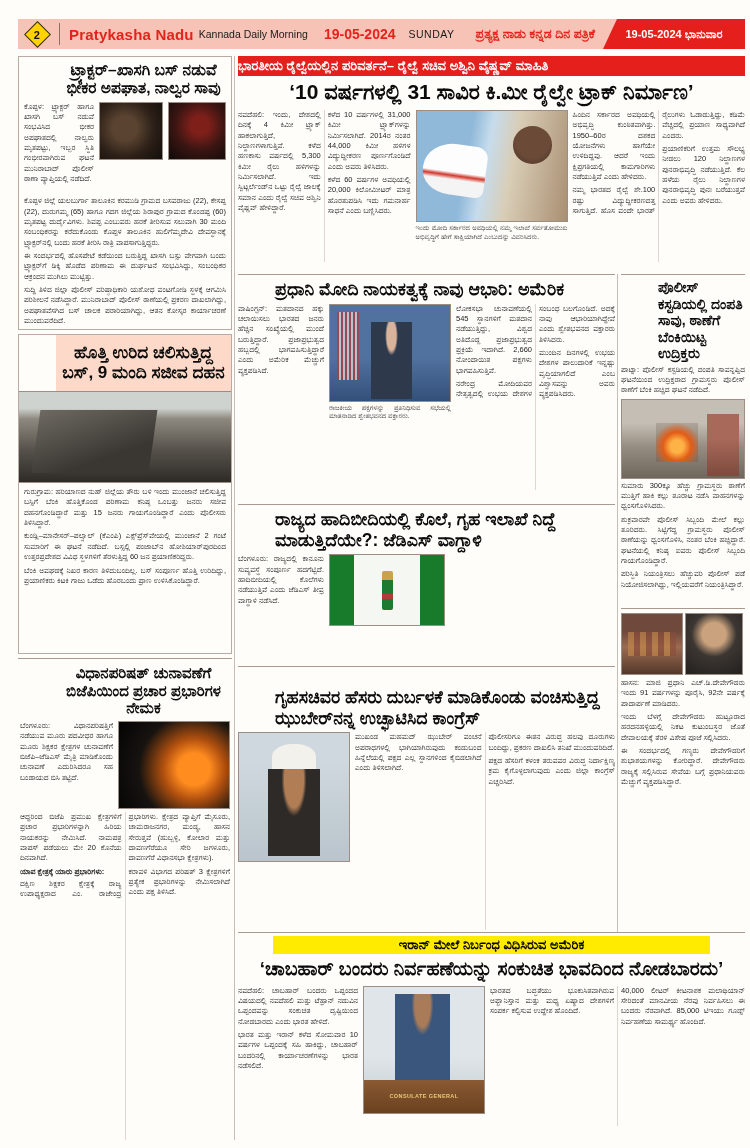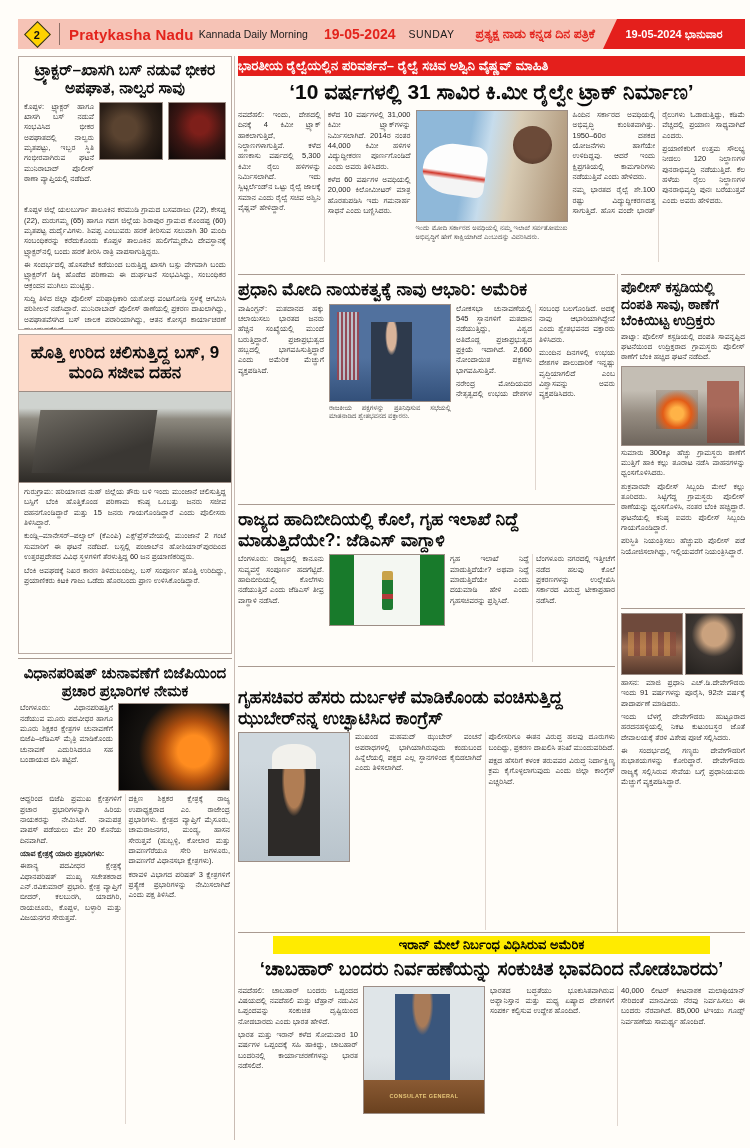--- a/index.html
+++ b/index.html
@@ -15,21 +15,21 @@
   .masthead{color:#e3231c;font-weight:bold;font-size:15px;letter-spacing:.2px;}
   .masthead-sub{color:#1b1b1b;font-size:10.5px;margin-left:5px;}
   .hdr-date{color:#e3231c;font-weight:bold;font-size:14px;margin-left:16px;}
   .hdr-day{color:#1b1b1b;font-size:10.5px;margin-left:13px;letter-spacing:.5px;}
   .hdr-kn{color:#e3231c;font-weight:bold;font-size:12.5px;margin-left:auto;margin-right:150px;white-space:nowrap;}
   .ribbon{position:absolute;right:0;top:0;height:100%;width:142px;background:#e41f1c;
           clip-path:polygon(14px 0,100% 0,100% 100%,0 100%);display:flex;align-items:center;justify-content:center;}
   .ribbon span{color:#fff;font-weight:bold;font-size:11px;}
   
   .box{border:1px solid #b9aaa2;background:#fffdf9;box-sizing:border-box;padding:4px 5px;overflow:hidden;}
-  .hl{font-weight:bold;color:#0b0b0b;line-height:1.18;}
+  .hl{font-weight:bold;color:#0b0b0b;line-height:1.18;margin-left:37px;}
   .hl-c{text-align:center;}
   .bt{font-size:7.5px;line-height:1.38;text-align:justify;color:#222;margin:0 0 3px 0;}
   .cols2{column-count:2;column-gap:7px;column-rule:1px solid #e0d6cf;}
   .cap{font-size:6.8px;line-height:1.3;color:#333;text-align:justify;margin-top:2px;}
   .subhead{font-size:7.5px;font-weight:bold;margin:0 0 2px 0;}
   .row{display:flex;gap:5px;}
   .vline{width:1px;background:#c9bcb4;}
   .rule-t{border-top:1px solid #a99a91;}
   
   .ph{position:relative;flex:0 0 auto;overflow:hidden;border:1px solid #9c8d85;box-sizing:border-box;}
@@ -93,21 +93,21 @@
     <span class="hdr-date">19-05-2024</span>
     <span class="hdr-day">SUNDAY</span>
     <span class="hdr-kn">ಪ್ರತ್ಯಕ್ಷ ನಾಡು ಕನ್ನಡ ದಿನ ಪತ್ರಿಕೆ</span>
     <div class="ribbon">
       <span>19-05-2024 ಭಾನುವಾರ</span>
     </div>
   </div>
 
   <div class="abs box" style="left:18px;top:56px;width:214px;height:274px;">
     <div class="hl" style="font-size:15.5px;text-align:center;margin-bottom:4px;">ಟ್ರ್ಯಾಕ್ಟರ್–ಖಾಸಗಿ ಬಸ್ ನಡುವೆ ಭೀಕರ ಅಪಘಾತ, ನಾಲ್ವರ ಸಾವು</div>
-    <div class="row" style="margin-bottom:18px;justify-content:flex-end;">
+    <div class="row" style="margin-bottom:9px;justify-content:flex-end;">
       <p class="bt" style="flex:1;">ಕೊಪ್ಪಳ: ಟ್ರ್ಯಾಕ್ಟರ್ ಹಾಗೂ ಖಾಸಗಿ ಬಸ್ ನಡುವೆ ಸಂಭವಿಸಿದ ಭೀಕರ ಅಪಘಾತದಲ್ಲಿ ನಾಲ್ವರು ಮೃತಪಟ್ಟು, ಇಬ್ಬರ ಸ್ಥಿತಿ ಗಂಭೀರವಾಗಿರುವ ಘಟನೆ ಮುನಿರಾಬಾದ್ ಪೊಲೀಸ್ ಠಾಣಾ ವ್ಯಾಪ್ತಿಯಲ್ಲಿ ನಡೆದಿದೆ.</p>
       <div class="ph ph-crash1" style="width:64px;height:58px;"></div>
       <div class="ph ph-crash2" style="width:58px;height:58px;"></div>
     </div>
     <p class="bt">ಕೊಪ್ಪಳ ಜಿಲ್ಲೆ ಯಲಬುರ್ಗಾ ತಾಲೂಕಿನ ಕರಮುಡಿ ಗ್ರಾಮದ ಬಸವರಾಜು (22), ಕೇಸಪ್ಪ (22), ದುರುಗಮ್ಮ (65) ಹಾಗೂ ಗದಗ ಜಿಲ್ಲೆಯ ಶಿರಾಪುರ ಗ್ರಾಮದ ಕೊಂಡಪ್ಪ (60) ಮೃತಪಟ್ಟ ದುರ್ದೈವಿಗಳು. ಶಿವಪ್ಪ ಎಂಬುವರು ಹರಕೆ ತೀರಿಸುವ ಸಲುವಾಗಿ 30 ಮಂದಿ ಸಂಬಂಧಿಕರನ್ನು ಕರೆದುಕೊಂಡು ಕೊಪ್ಪಳ ತಾಲೂಕಿನ ಹುಲಿಗೆಮ್ಮದೇವಿ ದೇವಸ್ಥಾನಕ್ಕೆ ಟ್ರ್ಯಾಕ್ಟರ್‌ನಲ್ಲಿ ಬಂದು ಹರಕೆ ತೀರಿಸಿ ರಾತ್ರಿ ವಾಪಸಾಗುತ್ತಿದ್ದರು.</p>
     <p class="bt">ಈ ಸಂದರ್ಭದಲ್ಲಿ ಹೊಸಪೇಟೆ ಕಡೆಯಿಂದ ಬರುತ್ತಿದ್ದ ಖಾಸಗಿ ಬಸ್ಸು ವೇಗವಾಗಿ ಬಂದು ಟ್ರ್ಯಾಕ್ಟರ್‌ಗೆ ಡಿಕ್ಕಿ ಹೊಡೆದ ಪರಿಣಾಮ ಈ ದುರ್ಘಟನೆ ಸಂಭವಿಸಿದ್ದು, ಸಂಬಂಧಿಕರ ಆಕ್ರಂದನ ಮುಗಿಲು ಮುಟ್ಟಿತ್ತು.</p>
     <p class="bt">ಸುದ್ದಿ ತಿಳಿದ ಜಿಲ್ಲಾ ಪೊಲೀಸ್ ವರಿಷ್ಠಾಧಿಕಾರಿ ಯಶೋಧ ವಂಟಗೋಡಿ ಸ್ಥಳಕ್ಕೆ ಆಗಮಿಸಿ ಪರಿಶೀಲನೆ ನಡೆಸಿದ್ದಾರೆ. ಮುನಿರಾಬಾದ್ ಪೊಲೀಸ್ ಠಾಣೆಯಲ್ಲಿ ಪ್ರಕರಣ ದಾಖಲಾಗಿದ್ದು, ಅಪಘಾತವೆಸಗಿದ ಬಸ್ ಚಾಲಕ ಪರಾರಿಯಾಗಿದ್ದು, ಆತನ ಕೋಸ್ಕರ ಕಾರ್ಯಾಚರಣೆ ಮುಂದುವರೆದಿದೆ.</p>
   </div>
 
   <div class="abs box" style="left:18px;top:334px;width:214px;height:320px;padding:0;">
@@ -122,21 +122,20 @@
 
   <div class="abs rule-t" style="left:18px;top:658px;width:214px;height:482px;padding:5px 2px 0 2px;box-sizing:border-box;overflow:hidden;">
     <div class="hl hl-c" style="font-size:15px;margin-bottom:4px;">ವಿಧಾನಪರಿಷತ್ ಚುನಾವಣೆಗೆ ಬಿಜೆಪಿಯಿಂದ ಪ್ರಚಾರ ಪ್ರಭಾರಿಗಳ ನೇಮಕ</div>
     <div class="row" style="margin-bottom:3px;">
       <p class="bt" style="flex:1;">ಬೆಂಗಳೂರು: ವಿಧಾನಪರಿಷತ್ತಿಗೆ ನಡೆಯುವ ಮೂರು ಪದವೀಧರ ಹಾಗೂ ಮೂರು ಶಿಕ್ಷಕರ ಕ್ಷೇತ್ರಗಳ ಚುನಾವಣೆಗೆ ಬಿಜೆಪಿ–ಜೆಡಿಎಸ್ ಮೈತ್ರಿ ಮಾಡಿಕೊಂಡು ಚುನಾವಣೆ ಎದುರಿಸಿದರೂ ಸಹ ಬಂಡಾಯದ ಬಿಸಿ ತಟ್ಟಿದೆ.</p>
       <div class="ph ph-bjp" style="width:112px;height:88px;"></div>
     </div>
     <div class="cols2" style="height:330px;">
       <p class="bt">ಆದ್ದರಿಂದ ಬಿಜೆಪಿ ಪ್ರಮುಖ ಕ್ಷೇತ್ರಗಳಿಗೆ ಪ್ರಚಾರ ಪ್ರಭಾರಿಗಳನ್ನಾಗಿ ಹಿರಿಯ ನಾಯಕರನ್ನು ನೇಮಿಸಿದೆ. ನಾಮಪತ್ರ ವಾಪಸ್ ಪಡೆಯಲು ಮೇ 20 ಕೊನೆಯ ದಿನವಾಗಿದೆ.</p>
       <p class="bt subhead">ಯಾವ ಕ್ಷೇತ್ರಕ್ಕೆ ಯಾರು ಪ್ರಭಾರಿಗಳು:</p>
-      <p class="bt">ಈಶಾನ್ಯ ಪದವೀಧರ ಕ್ಷೇತ್ರಕ್ಕೆ ವಿಧಾನಪರಿಷತ್ ಮುಖ್ಯ ಸಚೇತಕರಾದ ಎನ್.ರವಿಕುಮಾರ್ ಪ್ರಭಾರಿ. ಕ್ಷೇತ್ರ ವ್ಯಾಪ್ತಿಗೆ ಬೀದರ್, ಕಲಬುರಗಿ, ಯಾದಗಿರಿ, ರಾಯಚೂರು, ಕೊಪ್ಪಳ, ಬಳ್ಳಾರಿ ಮತ್ತು ವಿಜಯನಗರ ಸೇರುತ್ತವೆ.</p>
       <p class="bt">ದಕ್ಷಿಣ ಶಿಕ್ಷಕರ ಕ್ಷೇತ್ರಕ್ಕೆ ರಾಜ್ಯ ಉಪಾಧ್ಯಕ್ಷರಾದ ಎಂ. ರಾಜೇಂದ್ರ ಪ್ರಭಾರಿಗಳು. ಕ್ಷೇತ್ರದ ವ್ಯಾಪ್ತಿಗೆ ಮೈಸೂರು, ಚಾಮರಾಜನಗರ, ಮಂಡ್ಯ, ಹಾಸನ ಸೇರುತ್ತವೆ (ಹುಬ್ಬಳ್ಳಿ, ಕೋಲಾರ ಮತ್ತು ದಾವಣಗೆರೆಯೂ ಸೇರಿ ಜಗಳೂರು, ದಾವಣಗೆರೆ ವಿಧಾನಸಭಾ ಕ್ಷೇತ್ರಗಳು).</p>
       <p class="bt">ಕರಾವಳಿ ವಿಭಾಗದ ಪರಿಷತ್ 3 ಕ್ಷೇತ್ರಗಳಿಗೆ ಪ್ರತ್ಯೇಕ ಪ್ರಭಾರಿಗಳನ್ನು ನೇಮಿಸಲಾಗಿದೆ ಎಂದು ಪಕ್ಷ ತಿಳಿಸಿದೆ.</p>
     </div>
   </div>
 
   <div class="abs vline" style="left:234px;top:56px;height:1084px;"></div>
 
   <div class="abs" style="left:238px;top:56px;width:507px;height:216px;overflow:hidden;">
     <div class="kicker-red">ಭಾರತೀಯ ರೈಲ್ವೆಯಲ್ಲಿನ ಪರಿವರ್ತನೆ– ರೈಲ್ವೆ ಸಚಿವ ಅಶ್ವಿನಿ ವೈಷ್ಣವ್ ಮಾಹಿತಿ</div>
     <div class="hl hl-c" style="font-size:21px;margin:4px 0 5px 0;">‘10 ವರ್ಷಗಳಲ್ಲಿ 31 ಸಾವಿರ ಕಿ.ಮೀ ರೈಲ್ವೇ ಟ್ರಾಕ್ ನಿರ್ಮಾಣ’</div>
@@ -185,24 +184,20 @@
     <p class="bt">ಪರಿಸ್ಥಿತಿ ನಿಯಂತ್ರಿಸಲು ಹೆಚ್ಚುವರಿ ಪೊಲೀಸ್ ಪಡೆ ನಿಯೋಜಿಸಲಾಗಿದ್ದು, ಇಲ್ಲಿಯವರೆಗೆ ನಿಯಂತ್ರಿಸಿದ್ದಾರೆ.</p>
   </div>
 
   <div class="abs rule-t" style="left:238px;top:504px;width:377px;height:160px;padding-top:4px;box-sizing:border-box;overflow:hidden;">
     <div class="hl" style="font-size:17.5px;margin-bottom:4px;">ರಾಜ್ಯದ ಹಾದಿಬೀದಿಯಲ್ಲಿ ಕೊಲೆ, ಗೃಹ ಇಲಾಖೆ ನಿದ್ದೆ ಮಾಡುತ್ತಿದೆಯೇ?: ಜೆಡಿಎಸ್ ವಾಗ್ದಾಳಿ</div>
     <div class="row">
       <p class="bt" style="width:86px;flex:0 0 auto;">ಬೆಂಗಳೂರು: ರಾಜ್ಯದಲ್ಲಿ ಕಾನೂನು ಸುವ್ಯವಸ್ಥೆ ಸಂಪೂರ್ಣ ಹದಗೆಟ್ಟಿದೆ. ಹಾದಿಬೀದಿಯಲ್ಲಿ ಕೊಲೆಗಳು ನಡೆಯುತ್ತಿವೆ ಎಂದು ಜೆಡಿಎಸ್ ತೀವ್ರ ವಾಗ್ದಾಳಿ ನಡೆಸಿದೆ.</p>
       <div class="ph ph-flag" style="width:116px;height:72px;flex:0 0 auto;">
         <div class="flag-figure"></div>
       </div>
-      <div class="cols2" style="flex:1;height:108px;">
-        <p class="bt">ಗೃಹ ಇಲಾಖೆ ನಿದ್ದೆ ಮಾಡುತ್ತಿದೆಯೇ? ಅಥವಾ ನಿದ್ದೆ ಮಾಡುತ್ತಿದೆಯೇ ಎಂದು ದಯಮಾಡಿ ಹೇಳಿ ಎಂದು ಗೃಹಸಚಿವರನ್ನು ಪ್ರಶ್ನಿಸಿದೆ.</p>
-        <p class="bt">ಬೆಂಗಳೂರು ನಗರದಲ್ಲಿ ಇತ್ತೀಚೆಗೆ ನಡೆದ ಹಲವು ಕೊಲೆ ಪ್ರಕರಣಗಳನ್ನು ಉಲ್ಲೇಖಿಸಿ ಸರ್ಕಾರದ ವಿರುದ್ಧ ಟೀಕಾಪ್ರಹಾರ ನಡೆಸಿದೆ.</p>
-      </div>
     </div>
   </div>
 
   <div class="abs rule-t" style="left:621px;top:608px;width:124px;height:324px;padding-top:4px;box-sizing:border-box;overflow:hidden;">
     <div class="row" style="gap:2px;margin-bottom:3px;">
       <div class="ph ph-gowda1" style="width:62px;height:62px;"></div>
       <div class="ph ph-gowda2" style="width:58px;height:62px;"></div>
     </div>
     <p class="bt">ಹಾಸನ: ಮಾಜಿ ಪ್ರಧಾನಿ ಎಚ್.ಡಿ.ದೇವೇಗೌಡರು ಇಂದು 91 ವರ್ಷಗಳನ್ನು ಪೂರೈಸಿ, 92ನೇ ವರ್ಷಕ್ಕೆ ಪಾದಾರ್ಪಣೆ ಮಾಡಿದರು.</p>
     <p class="bt">ಇಂದು ಬೆಳಗ್ಗೆ ದೇವೇಗೌಡರು ಹುಟ್ಟೂರಾದ ಹರದನಹಳ್ಳಿಯಲ್ಲಿ ನಿಕಟ ಕುಟುಂಬಸ್ಥರ ಜೊತೆ ದೇವಾಲಯಕ್ಕೆ ತೆರಳಿ ವಿಶೇಷ ಪೂಜೆ ಸಲ್ಲಿಸಿದರು.</p>

